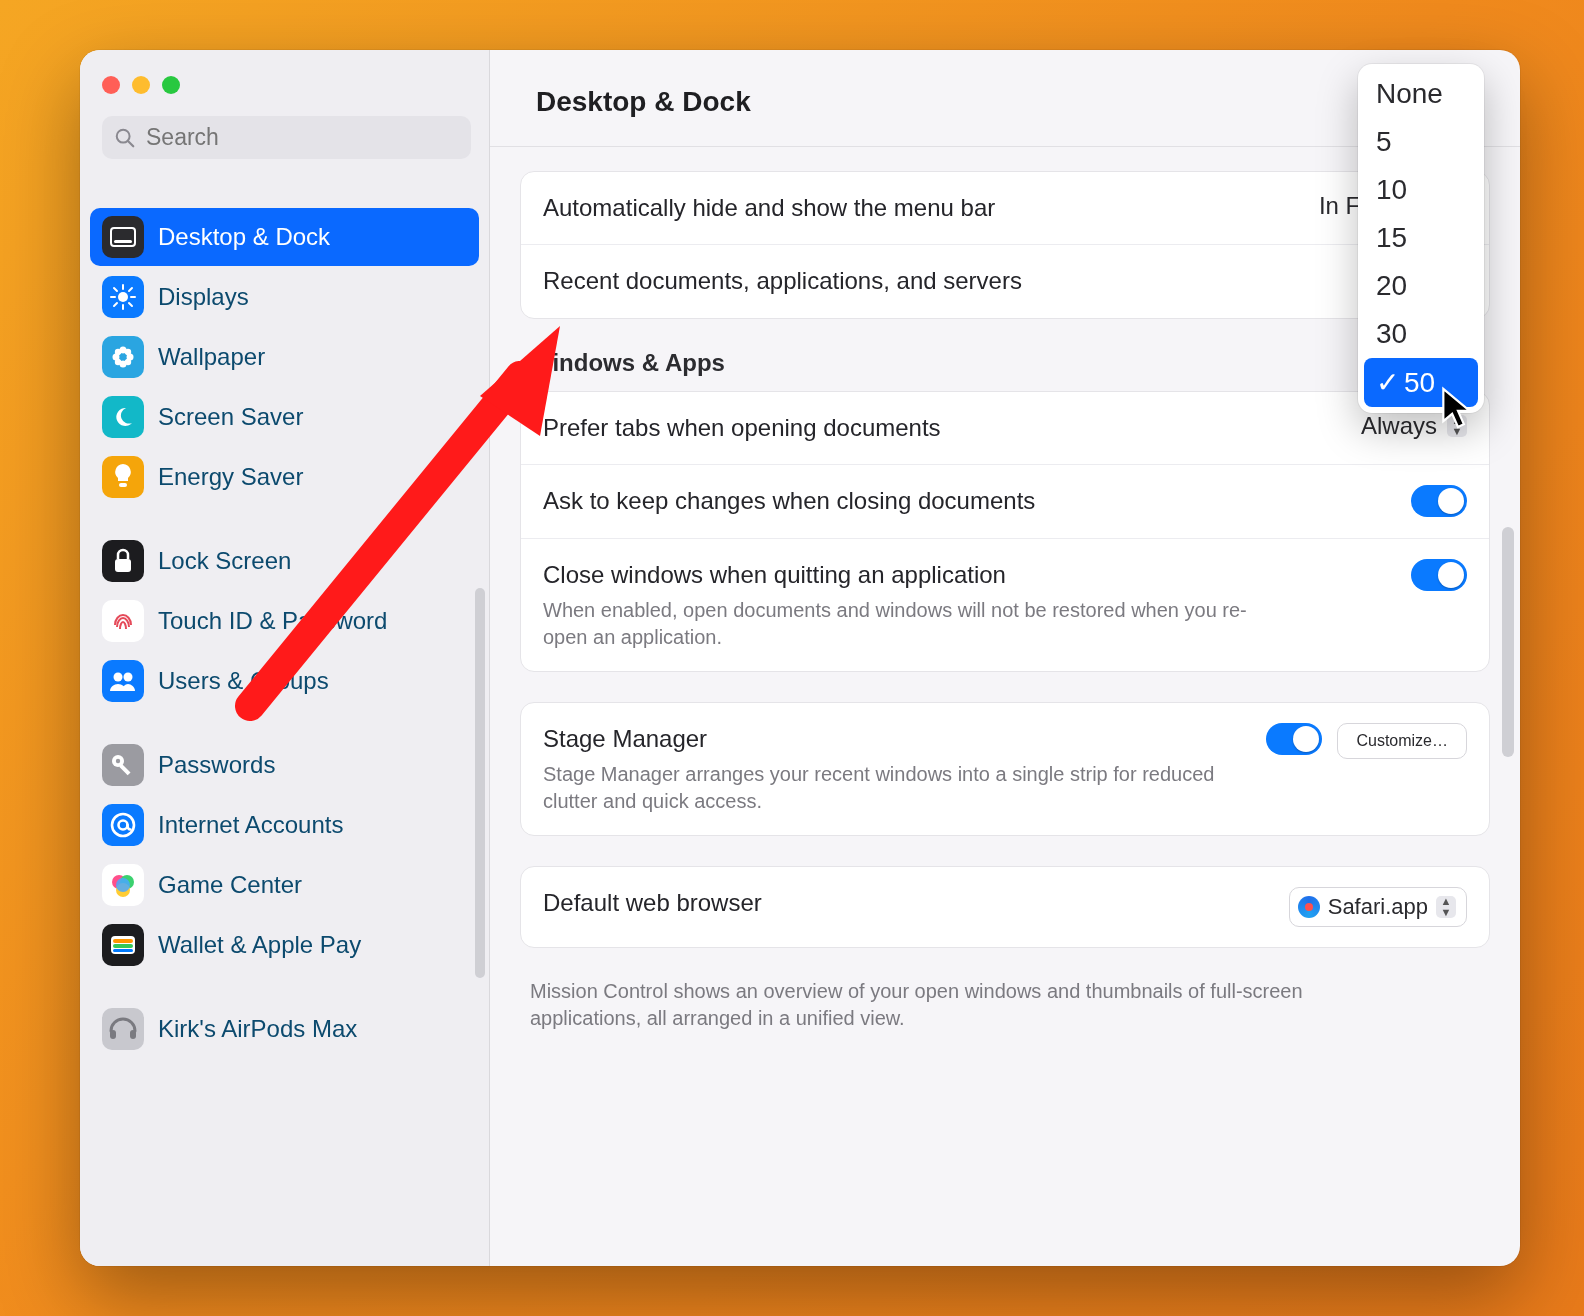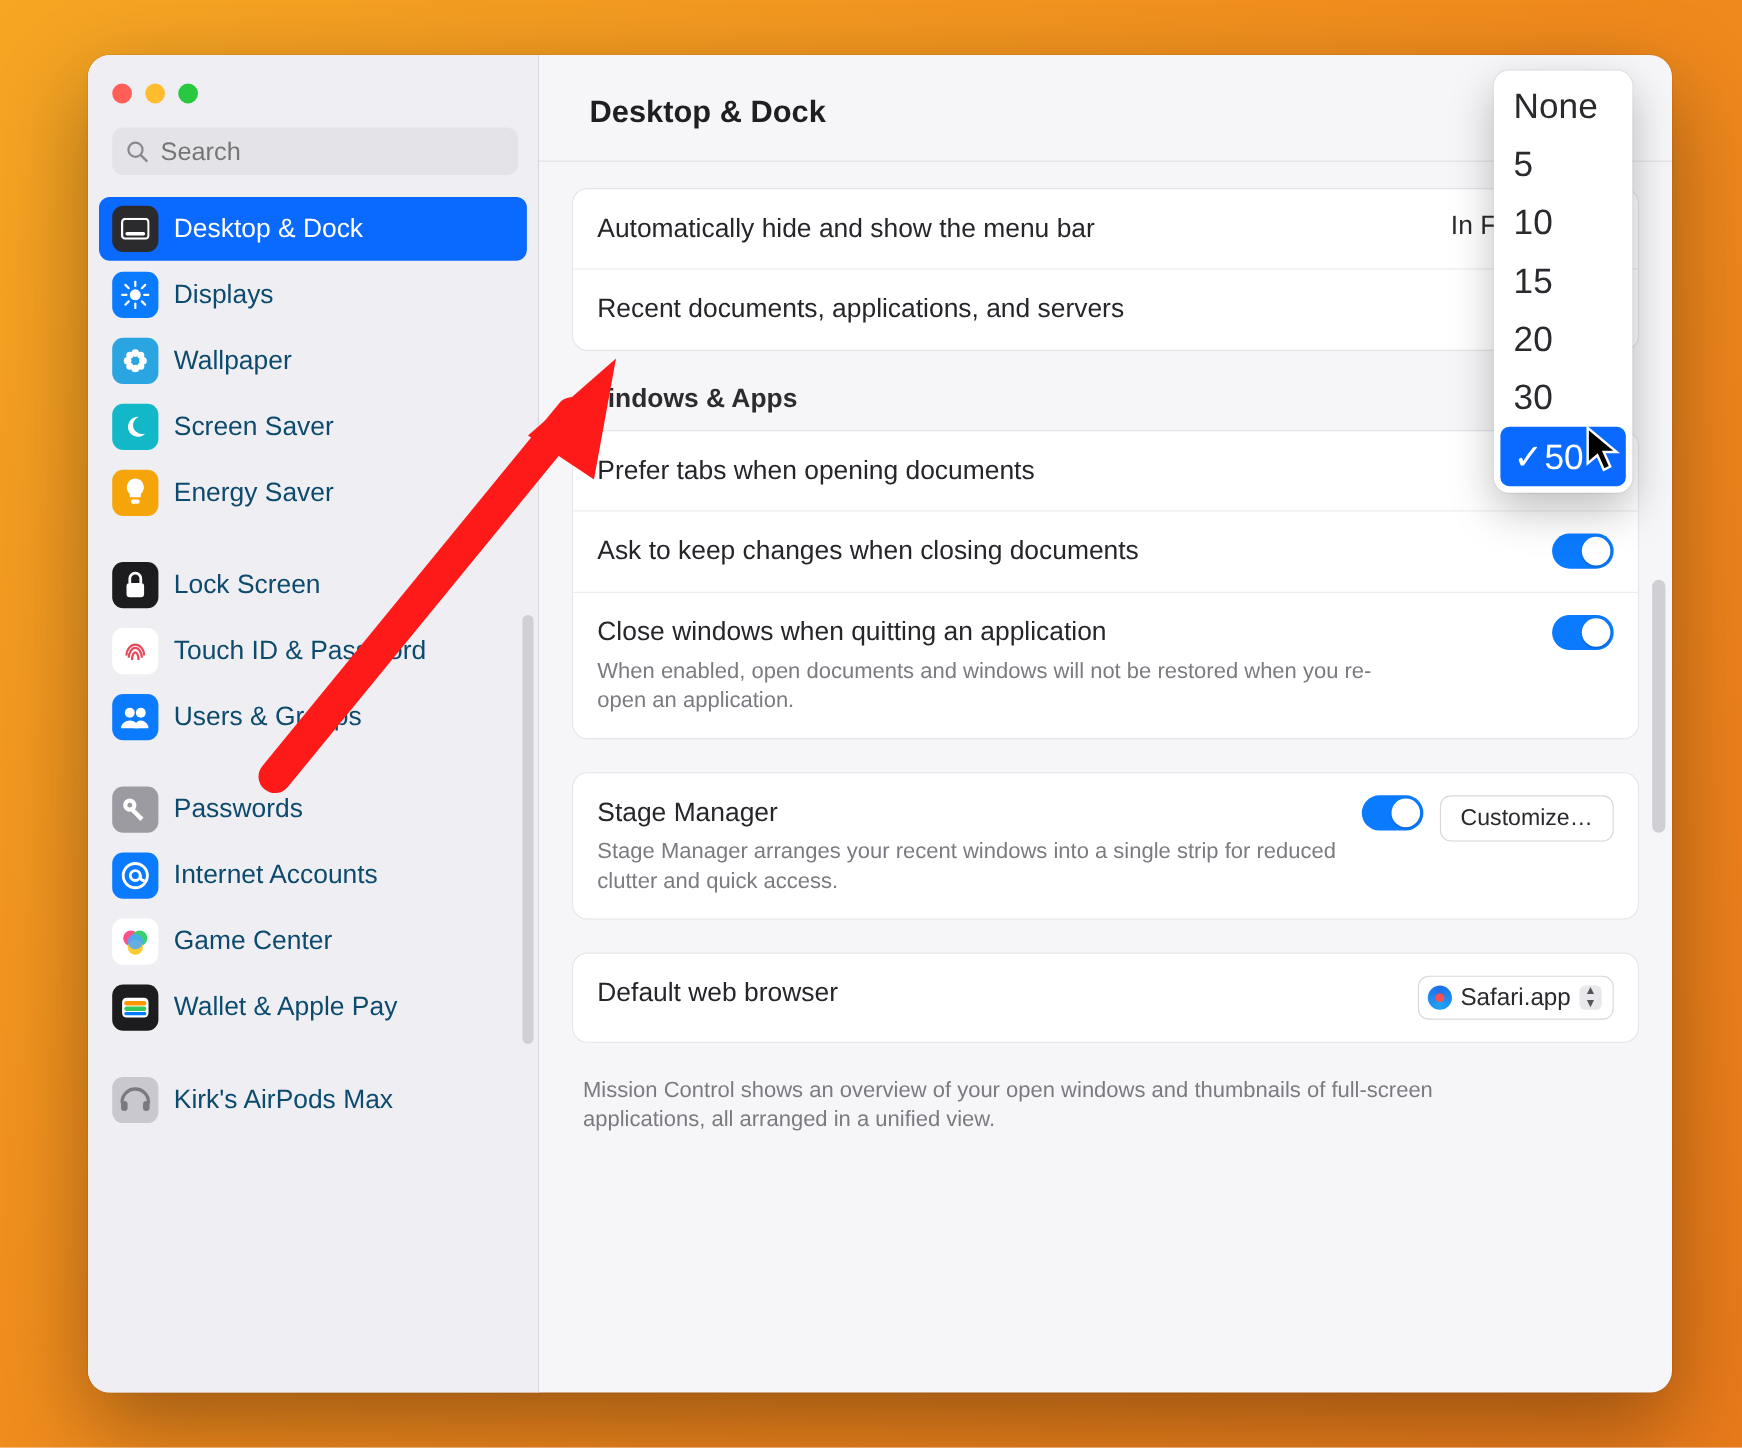--- a/index.html
+++ b/index.html
@@ -24,20 +24,21 @@
     display: flex;
     overflow: hidden;
   }
   .sidebar {
     width: 410px;
     background: #efeef2;
     border-right: 1px solid #d9d8dc;
     display: flex;
     flex-direction: column;
     position: relative;
+    gap: 29px;
   }
   .sidebar-top { padding: 26px 18px 0 22px; }
   .traffic-lights { display:flex; gap:12px; margin-bottom: 22px; }
   .tl { width:18px; height:18px; border-radius:50%; }
   .tl-red { background:#ff5f57; }
   .tl-yellow { background:#febc2e; }
   .tl-green { background:#28c840; }
   .search-wrap {
     background:#e4e3e8;
     border-radius:10px;
@@ -118,21 +119,21 @@
   .switch {
     width:56px; height:32px; border-radius:16px; background:#0a7aff;
     position:relative; flex:0 0 auto;
   }
   .switch::after {
     content:""; position:absolute; right:3px; top:3px; width:26px; height:26px;
     background:#fff; border-radius:50%; box-shadow:0 1px 2px rgba(0,0,0,0.25);
   }
   .button {
     background:#fff; border:1px solid #d7d6db; border-radius:10px;
-    padding:8px 18px; font-size:21px; color:#2a2a2e; cursor:pointer;
+    padding:8px 18px; font-size:16px; color:#2a2a2e; cursor:pointer;
   }
   .browser-pill {
     background:#fff; border:1px solid #d7d6db; border-radius:10px;
     padding:6px 10px 6px 8px; display:flex; align-items:center; gap:8px;
     font-size:22px; color:#2a2a2e;
   }
   .browser-icn {
     width:22px; height:22px; border-radius:50%;
     background: conic-gradient(#1f6feb, #21a1f1, #1f6feb);
     position:relative; display:flex; align-items:center; justify-content:center;
@@ -148,21 +149,21 @@
     left: 1358px; top: 64px;
     width: 126px;
     background:#fff;
     border-radius:14px;
     box-shadow: 0 16px 40px rgba(0,0,0,0.25), 0 0 0 1px rgba(0,0,0,0.05);
     padding:6px;
     z-index: 20;
   }
   .dd-item {
     padding:8px 12px;
-    font-size:32px;
+    font-size:28px;
     color:#2a2a2e;
     border-radius:8px;
     display:flex; align-items:center; gap:8px;
     cursor:pointer;
   }
   .dd-item.selected { background:#0a69ff; color:#fff; }
   .dd-check { width:20px; display:inline-block; }
   .cursor {
     position:absolute; left:1440px; top:386px; z-index:30;
   }

